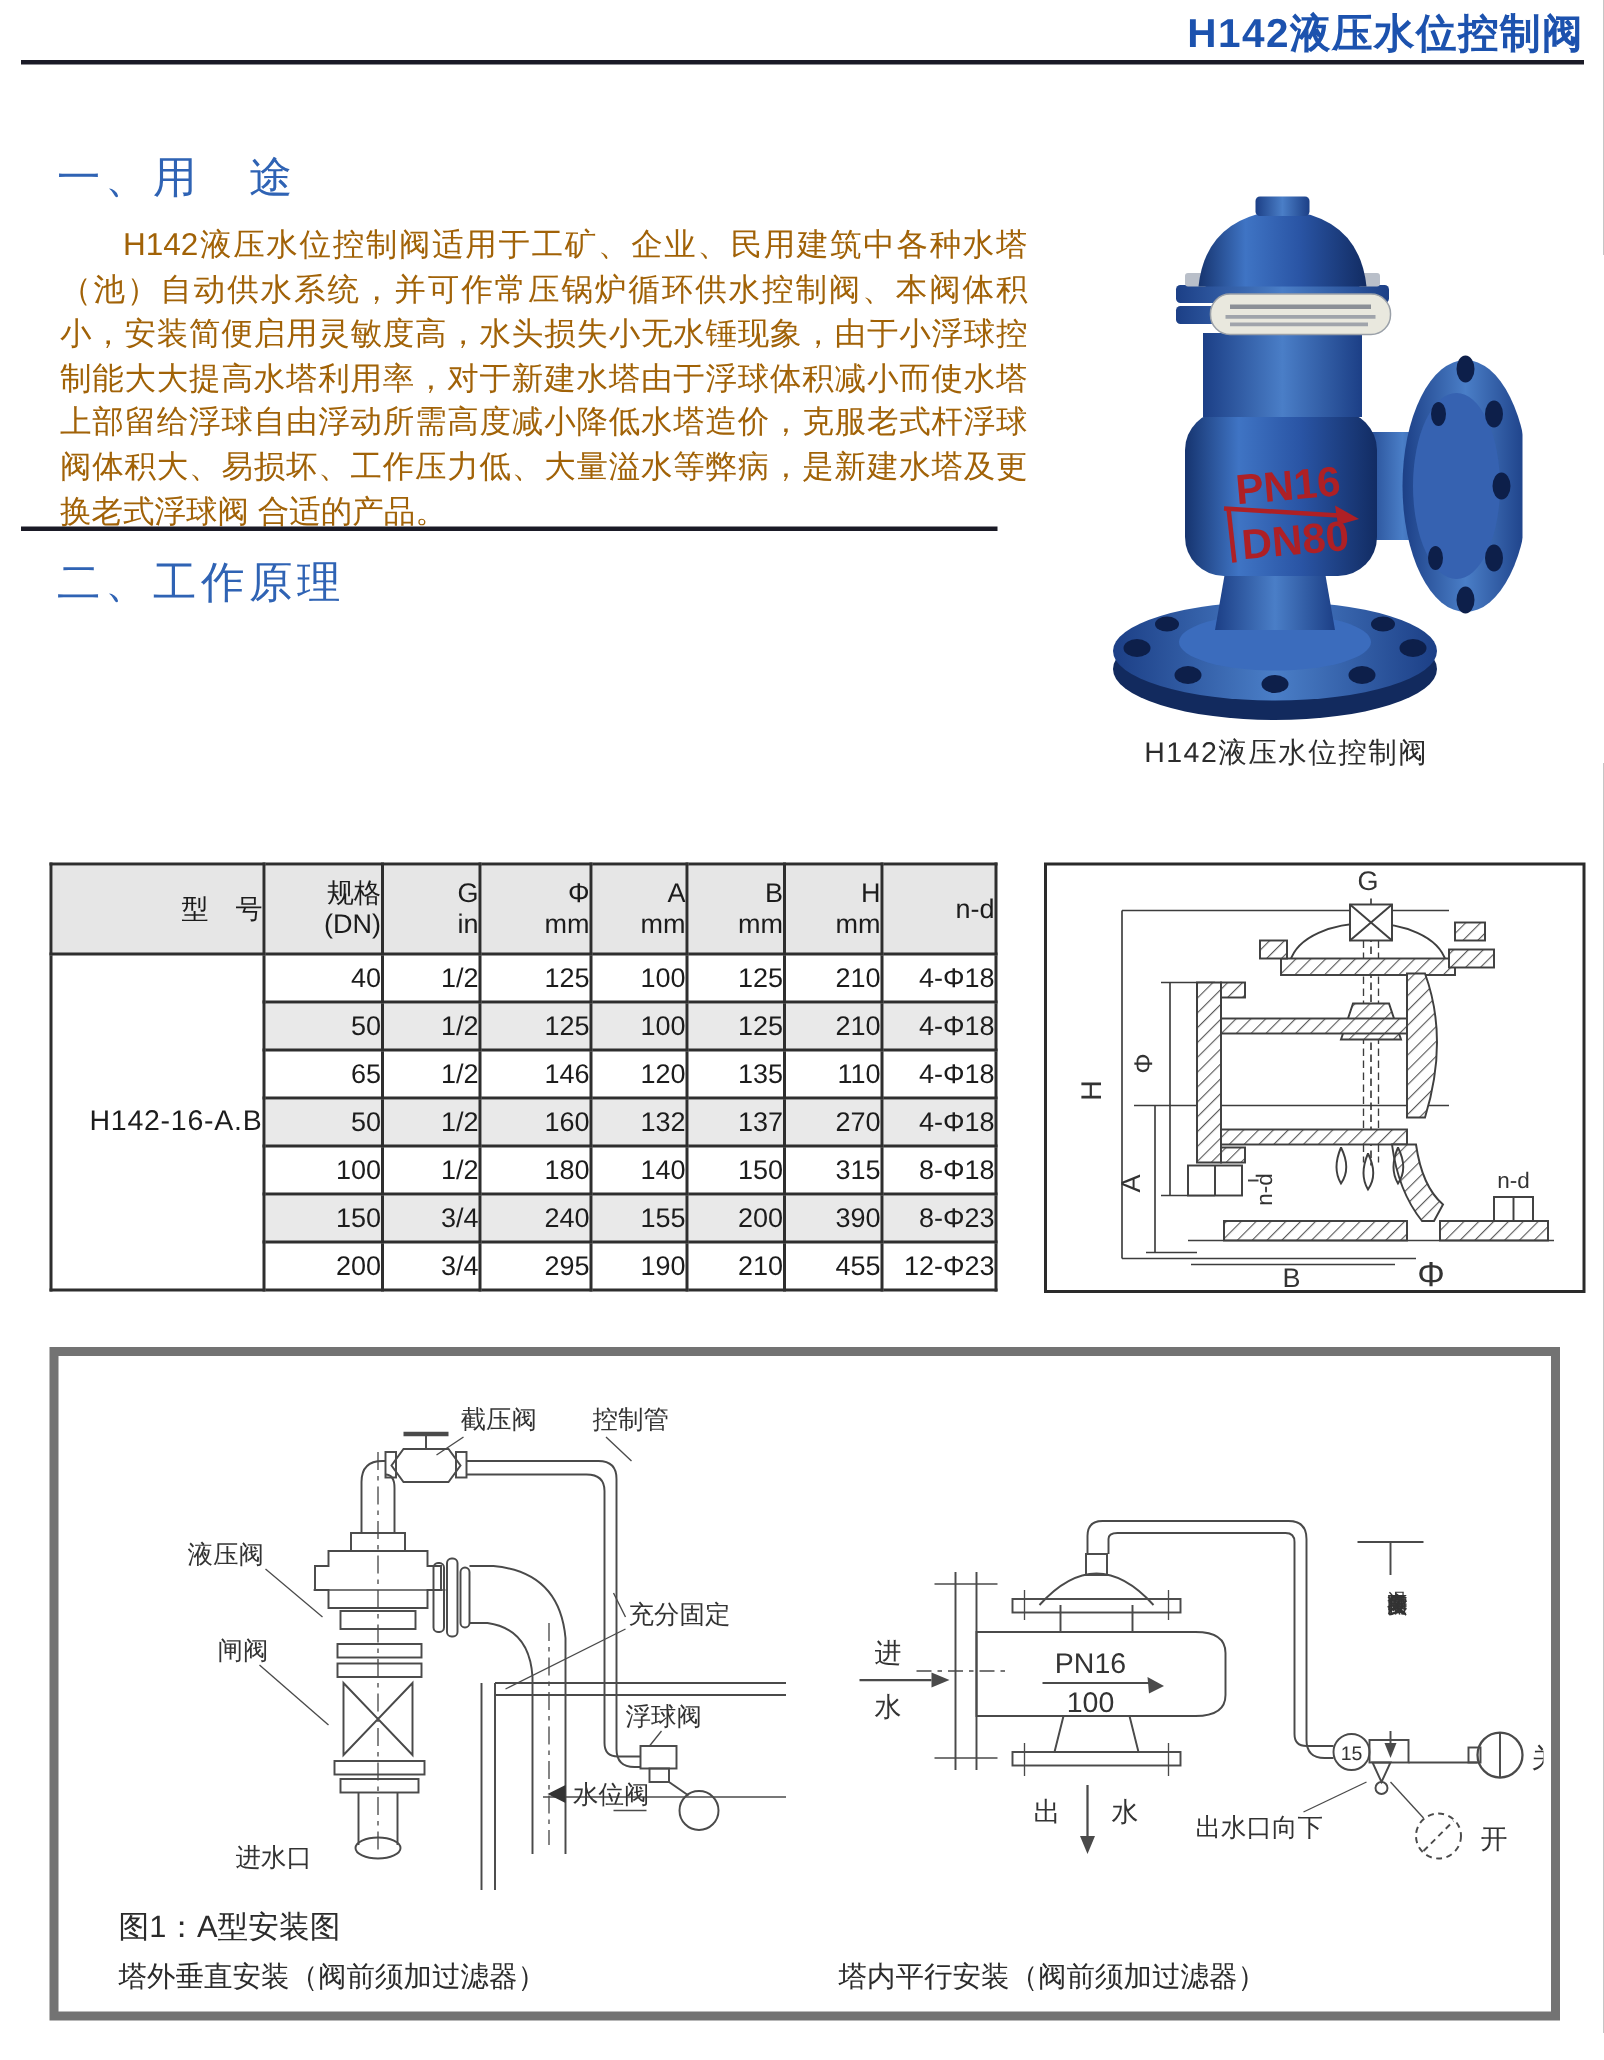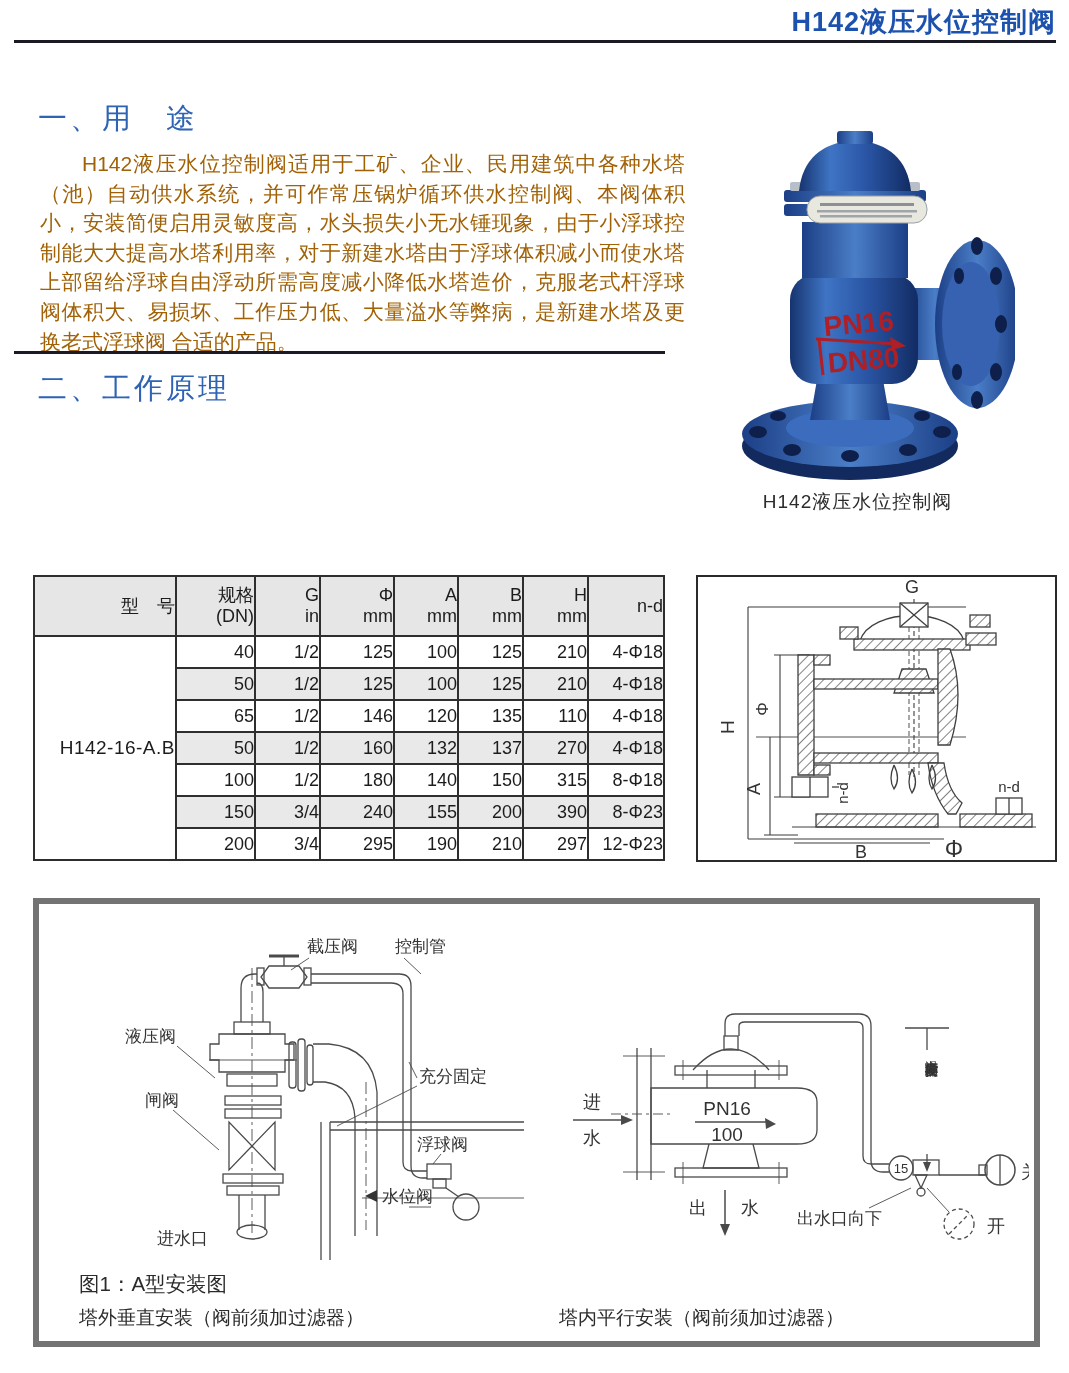--- a/index.html
+++ b/index.html
@@ -228,21 +228,21 @@
           <td>200</td>
           <td>390</td>
           <td>8-Φ23</td>
         </tr>
         <tr>
           <td>200</td>
           <td>3/4</td>
           <td>295</td>
           <td>190</td>
           <td>210</td>
-          <td>297</td>
+          <td>455</td>
           <td>12-Φ23</td>
         </tr>
       </tbody>
   </table>
 
   <div class="dim-box">
     <svg width="357" height="283" viewBox="0 0 357 283">
       <defs>
         <pattern id="hatch" width="7" height="7" patternUnits="userSpaceOnUse" patternTransform="rotate(45)">
           <rect width="7" height="7" fill="#ffffff"></rect>

